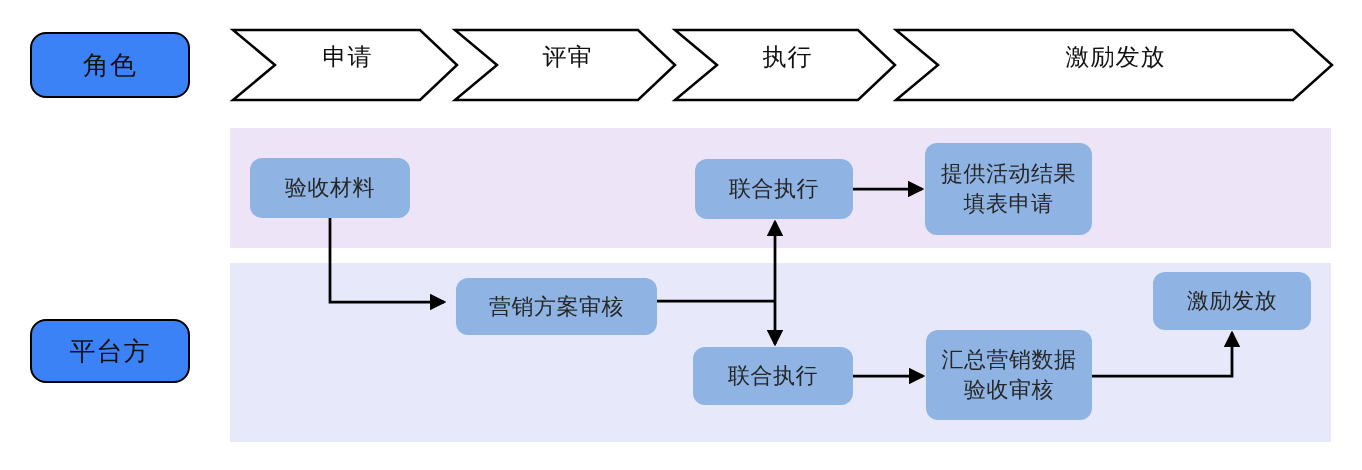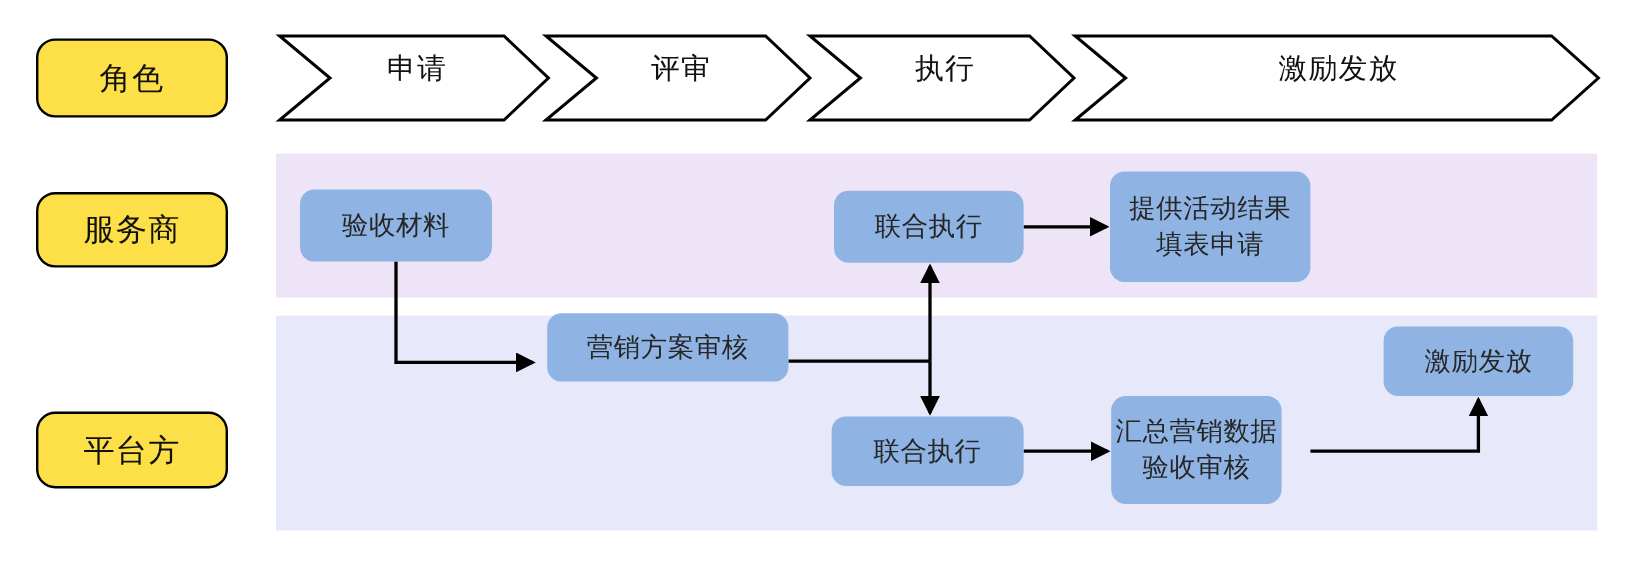--- a/index.html
+++ b/index.html
@@ -19,31 +19,31 @@
   .lane-provider { top: 128px; height: 120px; background: #ede5f7; }
   .lane-platform { top: 263px; height: 179px; background: #e7e9fa; }
 
   .pill {
     position: absolute;
     left: 30px;
     width: 160px;
     box-sizing: border-box;
     border: 2.5px solid #000000;
     border-radius: 16px;
-    background: #fde047;
+    background: #3b82f6;
     display: flex;
     align-items: center;
     justify-content: center;
     font-size: 26px;
     color: #111111;
     letter-spacing: 1px;
   }
   #pill-role      { top: 32px;  height: 66px; }
   #pill-provider  { top: 160px; height: 63px; }
-  #pill-platform  { top: 319px; height: 64px; margin-top: 24px; }
+  #pill-platform  { top: 319px; height: 64px; }
 
   svg.overlay {
     position: absolute;
     top: 0; left: 0;
     width: 1362px; height: 470px;
     pointer-events: none;
   }
   .chevron { fill: #ffffff; stroke: #000000; stroke-width: 2.5; stroke-linejoin: miter; }
   .edge { fill: none; stroke: #000000; stroke-width: 2.75; }
 
@@ -73,23 +73,23 @@
     text-align: center;
     font-size: 22px;
     line-height: 30px;
     color: #262626;
     white-space: pre-line;
     letter-spacing: 0.5px;
   }
   #node-fill-form        { left: 250px;  top: 158px; width: 160px; height: 60px; }
   #node-joint-provider   { left: 695px;  top: 159px; width: 158px; height: 60px; }
   #node-provide-results  { left: 925px;  top: 143px; width: 167px; height: 92px; }
-  #node-marketing-review { left: 456px;  top: 261px; width: 201px; height: 57px; }
+  #node-marketing-review { left: 456px;  top: 278px; width: 201px; height: 57px; }
   #node-joint-platform   { left: 693px;  top: 347px; width: 160px; height: 58px; }
-  #node-summary-review   { left: 926px;  top: 330px; width: 142px; height: 90px; }
+  #node-summary-review   { left: 926px;  top: 330px; width: 166px; height: 90px; }
   #node-incentive        { left: 1153px; top: 272px; width: 158px; height: 58px; }
 </style>
 </head>
 <body>
 
 <div class="stage">
 
   <div class="lane lane-provider"></div>
   <div class="lane lane-platform"></div>
 
@@ -108,21 +108,20 @@
     <path class="edge" d="M330 218 L330 302 L444 302" marker-end="url(#arrowhead)"></path>
     <path class="edge" d="M657 301 L775 301"></path>
     <path class="edge" d="M775 301 L775 222" marker-end="url(#arrowhead)"></path>
     <path class="edge" d="M775 301 L775 344" marker-end="url(#arrowhead)"></path>
     <path class="edge" d="M853 189 L922 189" marker-end="url(#arrowhead)"></path>
     <path class="edge" d="M853 376 L923 376" marker-end="url(#arrowhead)"></path>
     <path class="edge" d="M1092 376 L1232 376 L1232 333" marker-end="url(#arrowhead)"></path>
   </svg>
 
   <div class="pill" id="pill-role">角色</div>
-  <div class="pill" id="pill-provider">服务商</div>
   <div class="pill" id="pill-platform">平台方</div>
 
   <div class="phase-label" id="phase-0">申请</div>
   <div class="phase-label" id="phase-2">执行</div>
   <div class="phase-label" id="phase-1">评审</div>
   <div class="phase-label" id="phase-3">激励发放</div>
 
   <div class="node" id="node-fill-form">验收材料</div>
   <div class="node" id="node-joint-provider">联合执行</div>
   <div class="node" id="node-provide-results">提供活动结果

